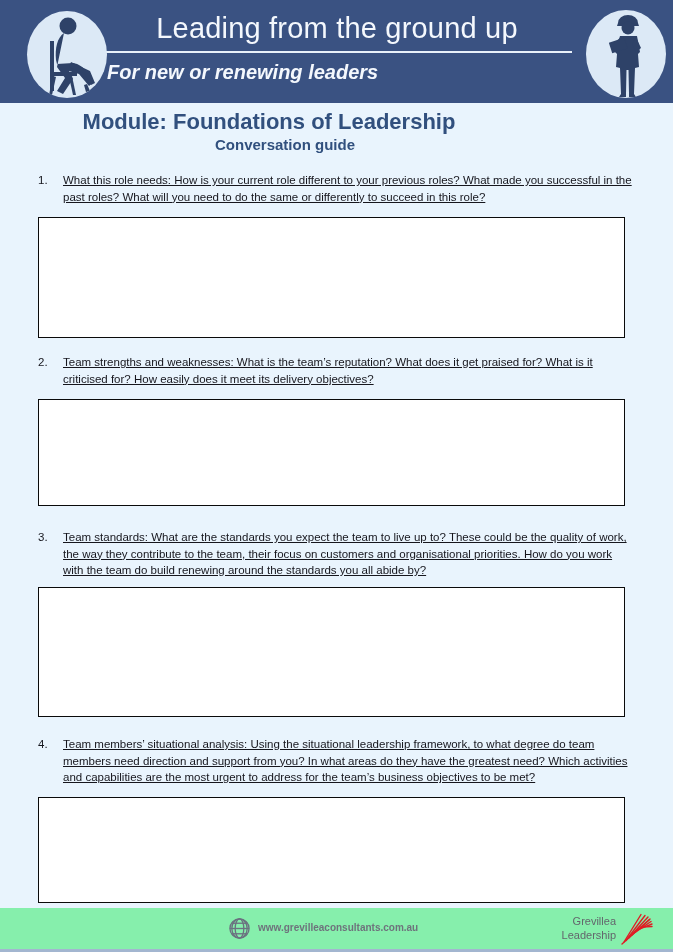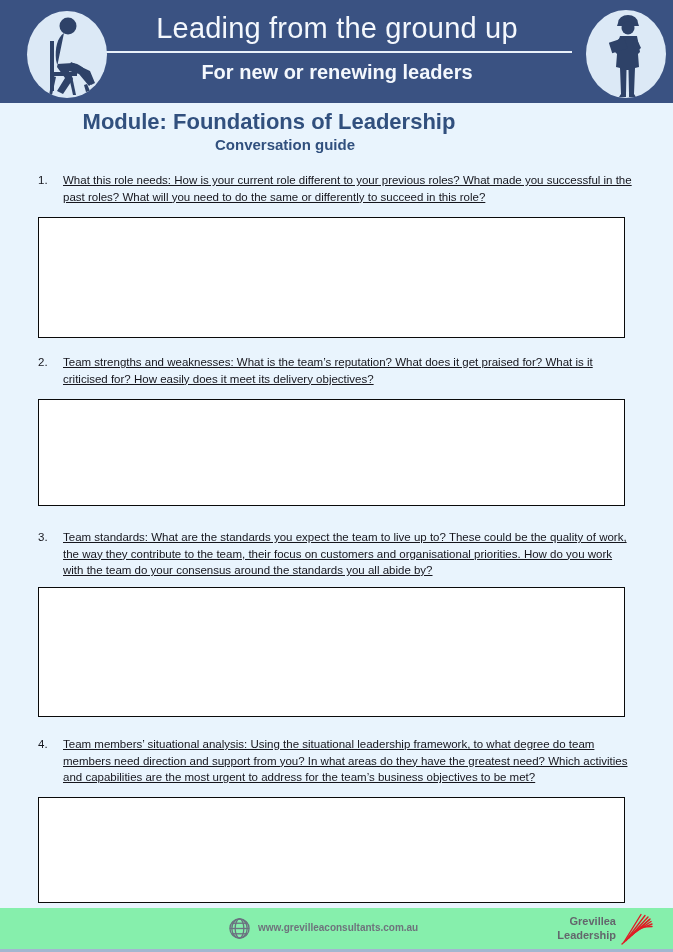--- a/index.html
+++ b/index.html
@@ -43,24 +43,24 @@
     top: 12px; left: 107px; width: 460px;
     text-align: center;
     color: #f4f8fd;
     font-size: 29px;
     font-weight: 400;
     letter-spacing: 0.2px;
   }
   .header-subtitle {
     position: absolute;
     top: 61px; left: 107px; width: 460px;
-    text-align: center;
     color: #f4f8fd;
     font-size: 20px;
     font-weight: 700;
+    font-style: italic;
   }
 
   
   .module-title {
     position: absolute;
     top: 109px; left: 0; width: 538px;
     text-align: center;
     color: #31507e;
     font-size: 22px;
     font-weight: 700;
@@ -129,21 +129,21 @@
     color: #6e737c;
     font-size: 10px;
     font-weight: 700;
   }
   .brand {
     position: absolute;
     right: 57px; top: 6px;
     text-align: right;
     color: #63666c;
     font-size: 11px;
-    font-weight: 700;
+    font-weight: 400;
     line-height: 14px;
   }
   .fern {
     position: absolute;
     right: 20px; top: 5px;
     width: 34px; height: 34px;
   }
   .fern svg { width: 100%; height: 100%; display: block; }
 </style>
 </head>
@@ -198,21 +198,21 @@
   <div class="answer-box box1"></div>
 
   <div class="question q2">
     <span class="q-num">2.</span>
     <span class="q-text">Team strengths and weaknesses: What is the team’s reputation? What does it get praised for? What is it criticised for? How easily does it meet its delivery objectives?</span>
   </div>
   <div class="answer-box box2"></div>
 
   <div class="question q3">
     <span class="q-num">3.</span>
-    <span class="q-text">Team standards: What are the standards you expect the team to live up to? These could be the quality of work, the way they contribute to the team, their focus on customers and organisational priorities. How do you work with the team do your consensus around the standards you all abide by?</span>
+    <span class="q-text">Team standards: What are the standards you expect the team to live up to? These could be the quality of work, the way they contribute to the team, their focus on customers and organisational priorities. How do you work with the team do build renewing around the standards you all abide by?</span>
   </div>
   <div class="answer-box box3"></div>
 
   <div class="question q4">
     <span class="q-num">4.</span>
     <span class="q-text">Team members’ situational analysis: Using the situational leadership framework, to what degree do team members need direction and support from you?  In what areas do they have the greatest need?  Which activities and capabilities are the most urgent to address for the team’s business objectives to be met?</span>
   </div>
   <div class="answer-box box4"></div>
 
   <div class="footer">

